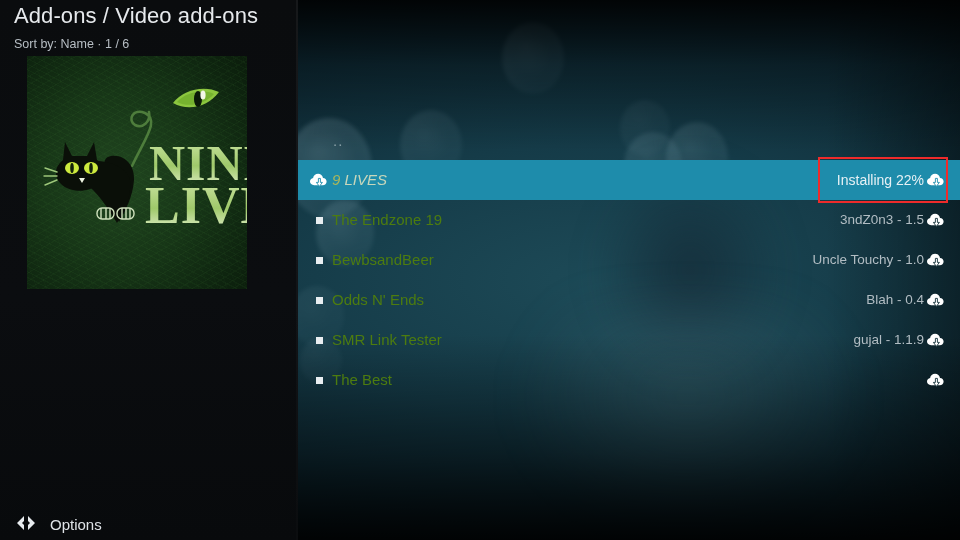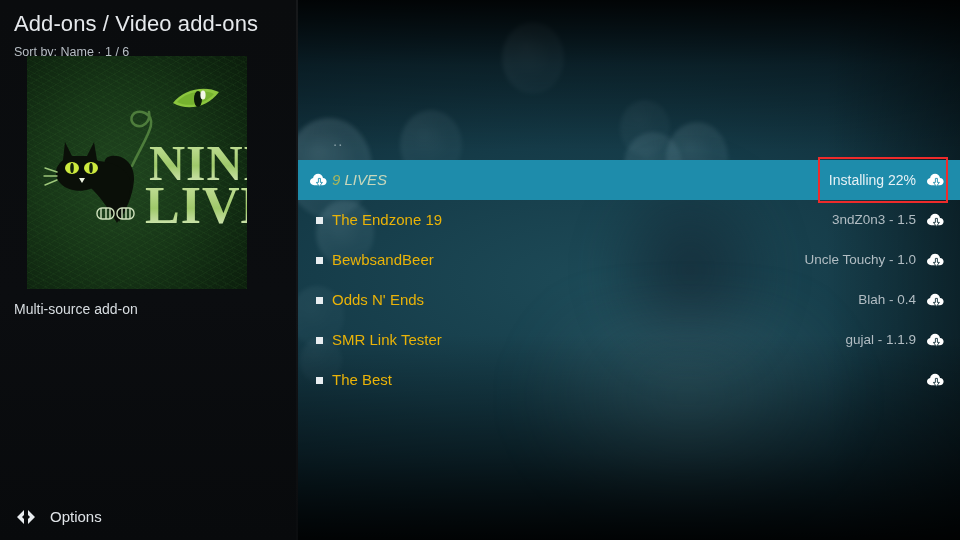--- a/index.html
+++ b/index.html
@@ -83,21 +83,20 @@
     left: 14px; top: 2px;
     width: 284px;
   }
   .header-title {
     color: #e6e9ec;
     font-size: 22px;
     line-height: 28px;
     font-weight: 400;
     letter-spacing: 0.1px;
     white-space: nowrap;
-    margin-top: 8px;
   }
   .header-sub {
     margin-top: 7px;
     color: #b7bec4;
     font-size: 12.5px;
     line-height: 15px;
     font-weight: 400;
     white-space: nowrap;
   }
 
@@ -128,24 +127,24 @@
     left: 14px; top: 300px;
     width: 276px;
     color: #d8dde1;
     font-size: 14px;
     line-height: 18px;
     white-space: nowrap;
   }
 
   .options-bar {
     position: absolute;
-    left: 0; bottom: 0;
+    left: 0; bottom: 6px;
     width: 298px; height: 46px;
     display: flex;
-    align-items: center;
+    align-items: flex-end;
     padding-left: 14px;
     box-sizing: border-box;
   }
   .options-icon {
     width: 24px; height: 22px;
     margin-right: 12px;
     display: flex; align-items: center; justify-content: center;
     flex: none;
   }
   .options-label {
@@ -200,33 +199,33 @@
     flex: none;
     display: flex;
     align-items: center;
     justify-content: center;
   }
   .bullet-square {
     width: 7px; height: 7px;
     background: #e9eef1;
   }
   .row-label {
-    color: #eab308;
+    color: #4d7c0f;
     font-size: 15px;
     line-height: 18px;
     white-space: nowrap;
     flex: 1 1 auto;
     overflow: hidden;
     text-overflow: ellipsis;
   }
   .row-right {
     display: flex;
     align-items: center;
     flex: none;
-    gap: 10px;
+    gap: 2px;
   }
   .row-meta {
     color: #b2bdc3;
     font-size: 13.5px;
     line-height: 16px;
     white-space: nowrap;
   }
   .cloud-ico {
     width: 20px; height: 17px;
     flex: none;
@@ -327,21 +326,20 @@
           <rect x="70" y="152" width="17" height="11" rx="5"></rect>
           <rect x="90" y="152" width="17" height="11" rx="5"></rect>
           <path d="M74 152 v11 M79 152 v11 M83 152 v11 M95 152 v11 M99 152 v11 M103 152 v11"></path>
         </g>
 
         <text x="122" y="124" font-family="'Liberation Serif',serif" font-size="50" font-weight="700" fill="url(#txtg)" letter-spacing="1">NINE</text>
         <text x="118" y="167" font-family="'Liberation Serif',serif" font-size="52" font-weight="700" fill="url(#txtg)" letter-spacing="1">LIVES</text>
       </svg>
     </div>
 
-    <div class="thumb-caption">Multi-source add-on</div>
 
     <div class="options-bar">
       <span class="options-icon">
         <svg viewBox="0 0 24 22" width="24" height="22">
           <path d="M10 4 L3 11 L10 18 L10 13 L8 11 L10 9 Z" fill="#e8ecef"></path>
           <path d="M14 4 L21 11 L14 18 L14 13 L16 11 L14 9 Z" fill="#e8ecef"></path>
         </svg>
       </span>
       <span class="options-label">Options</span>
     </div>

